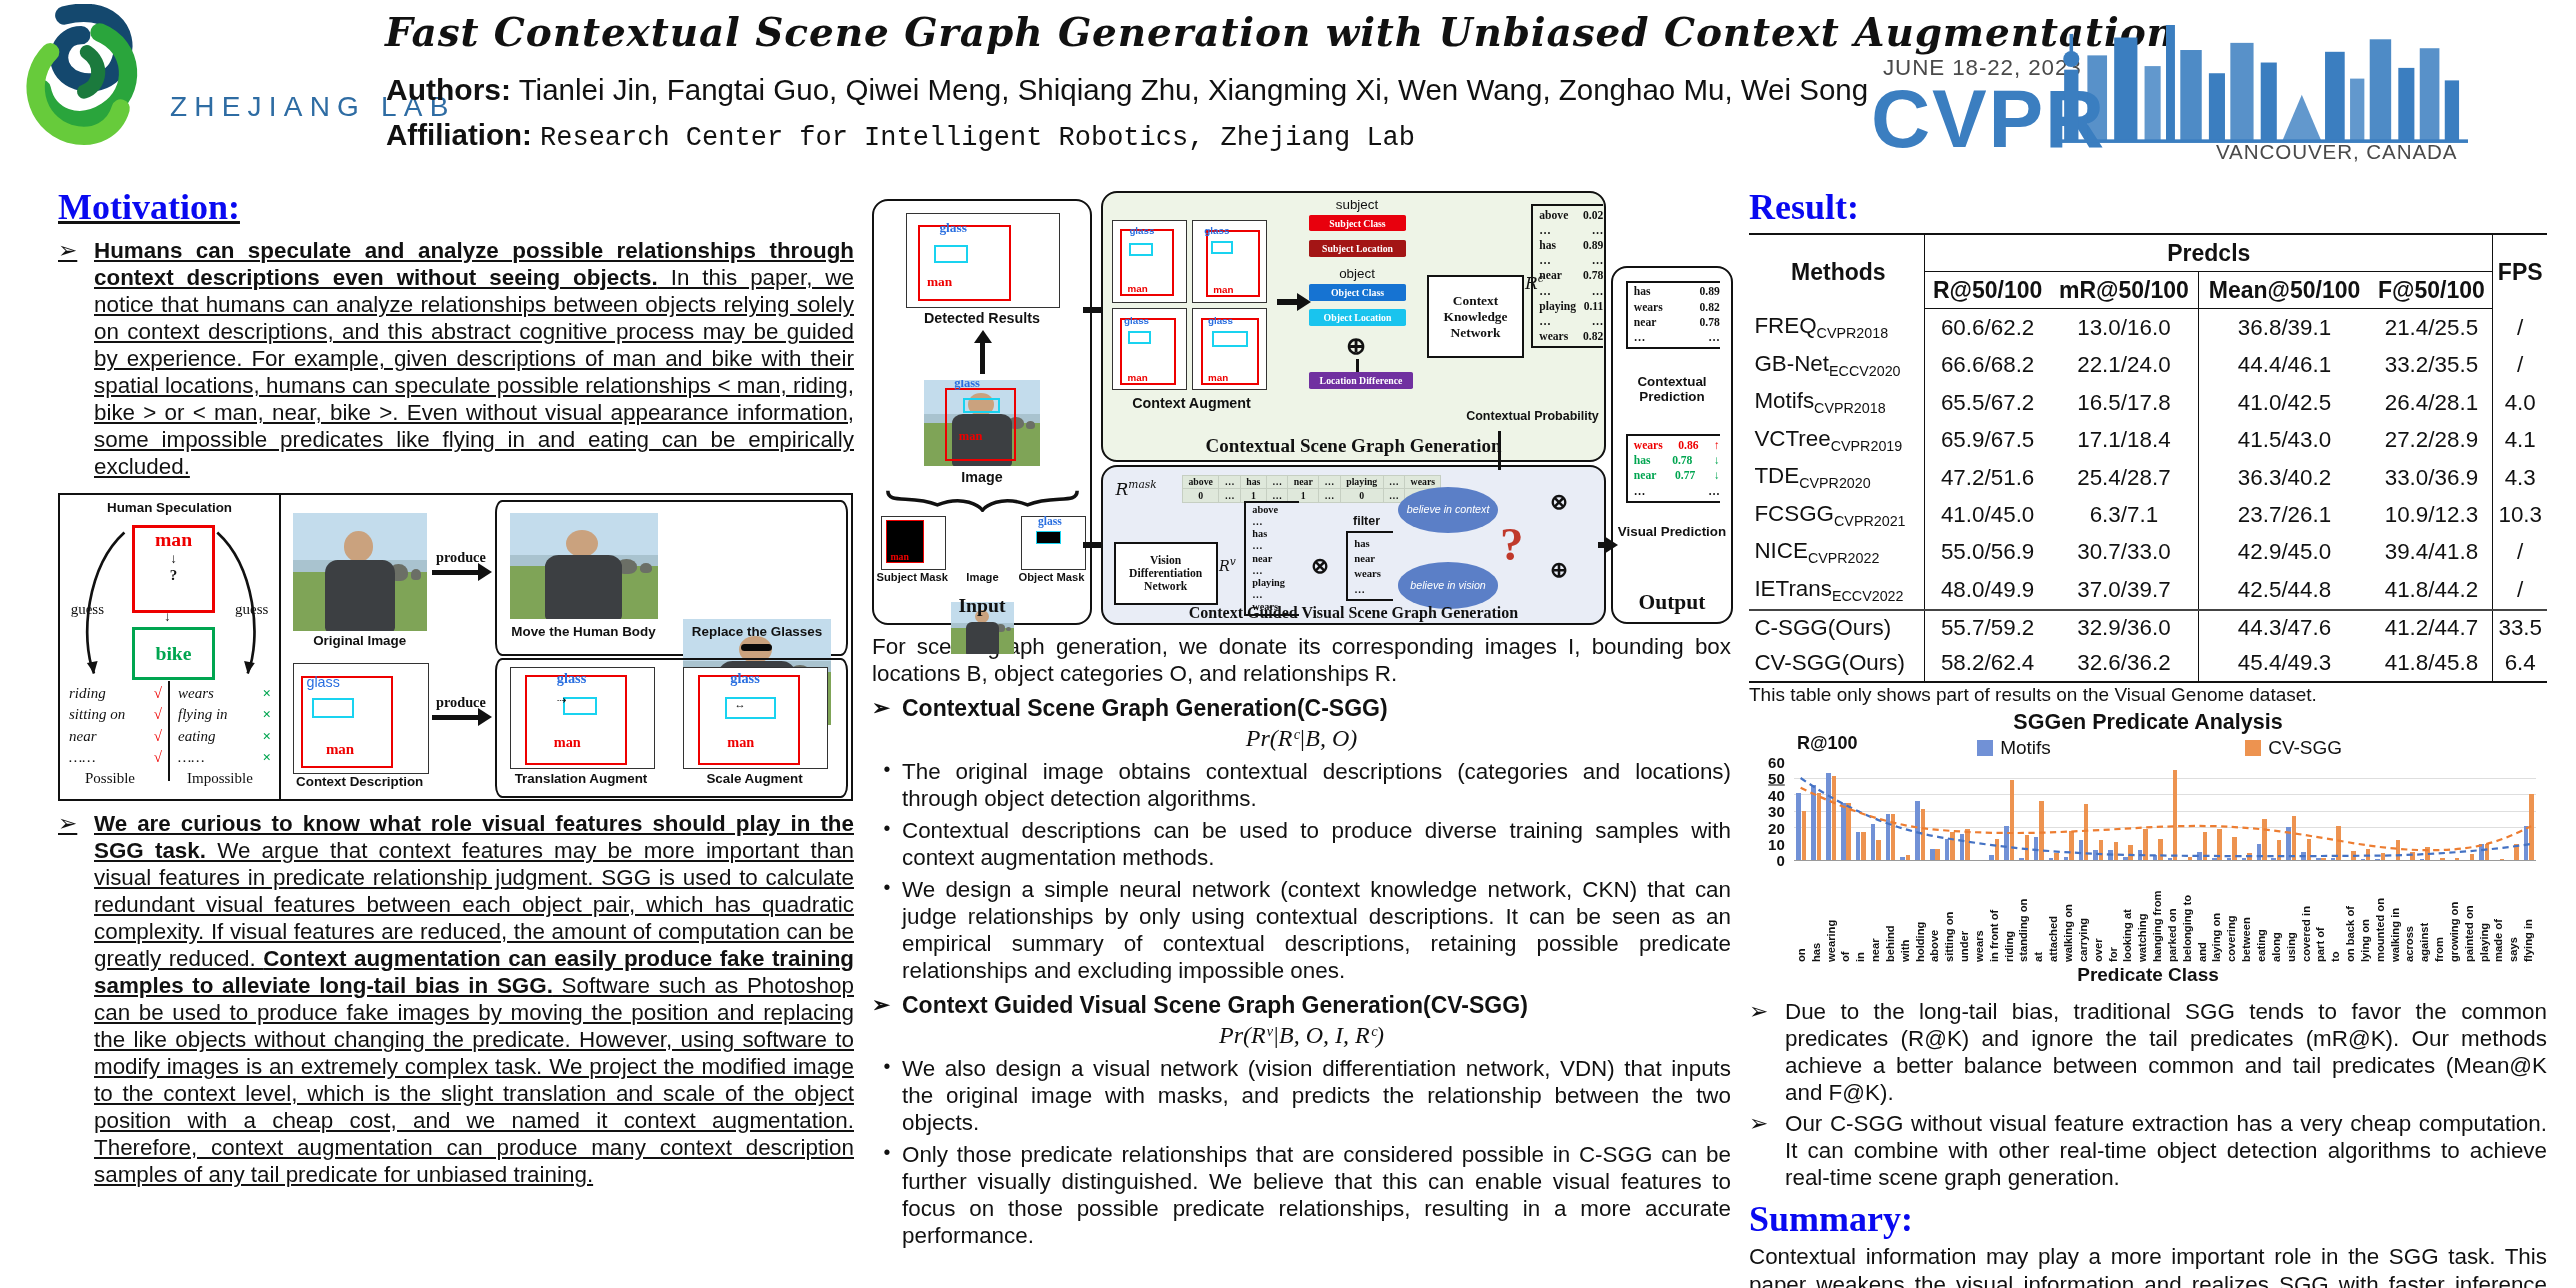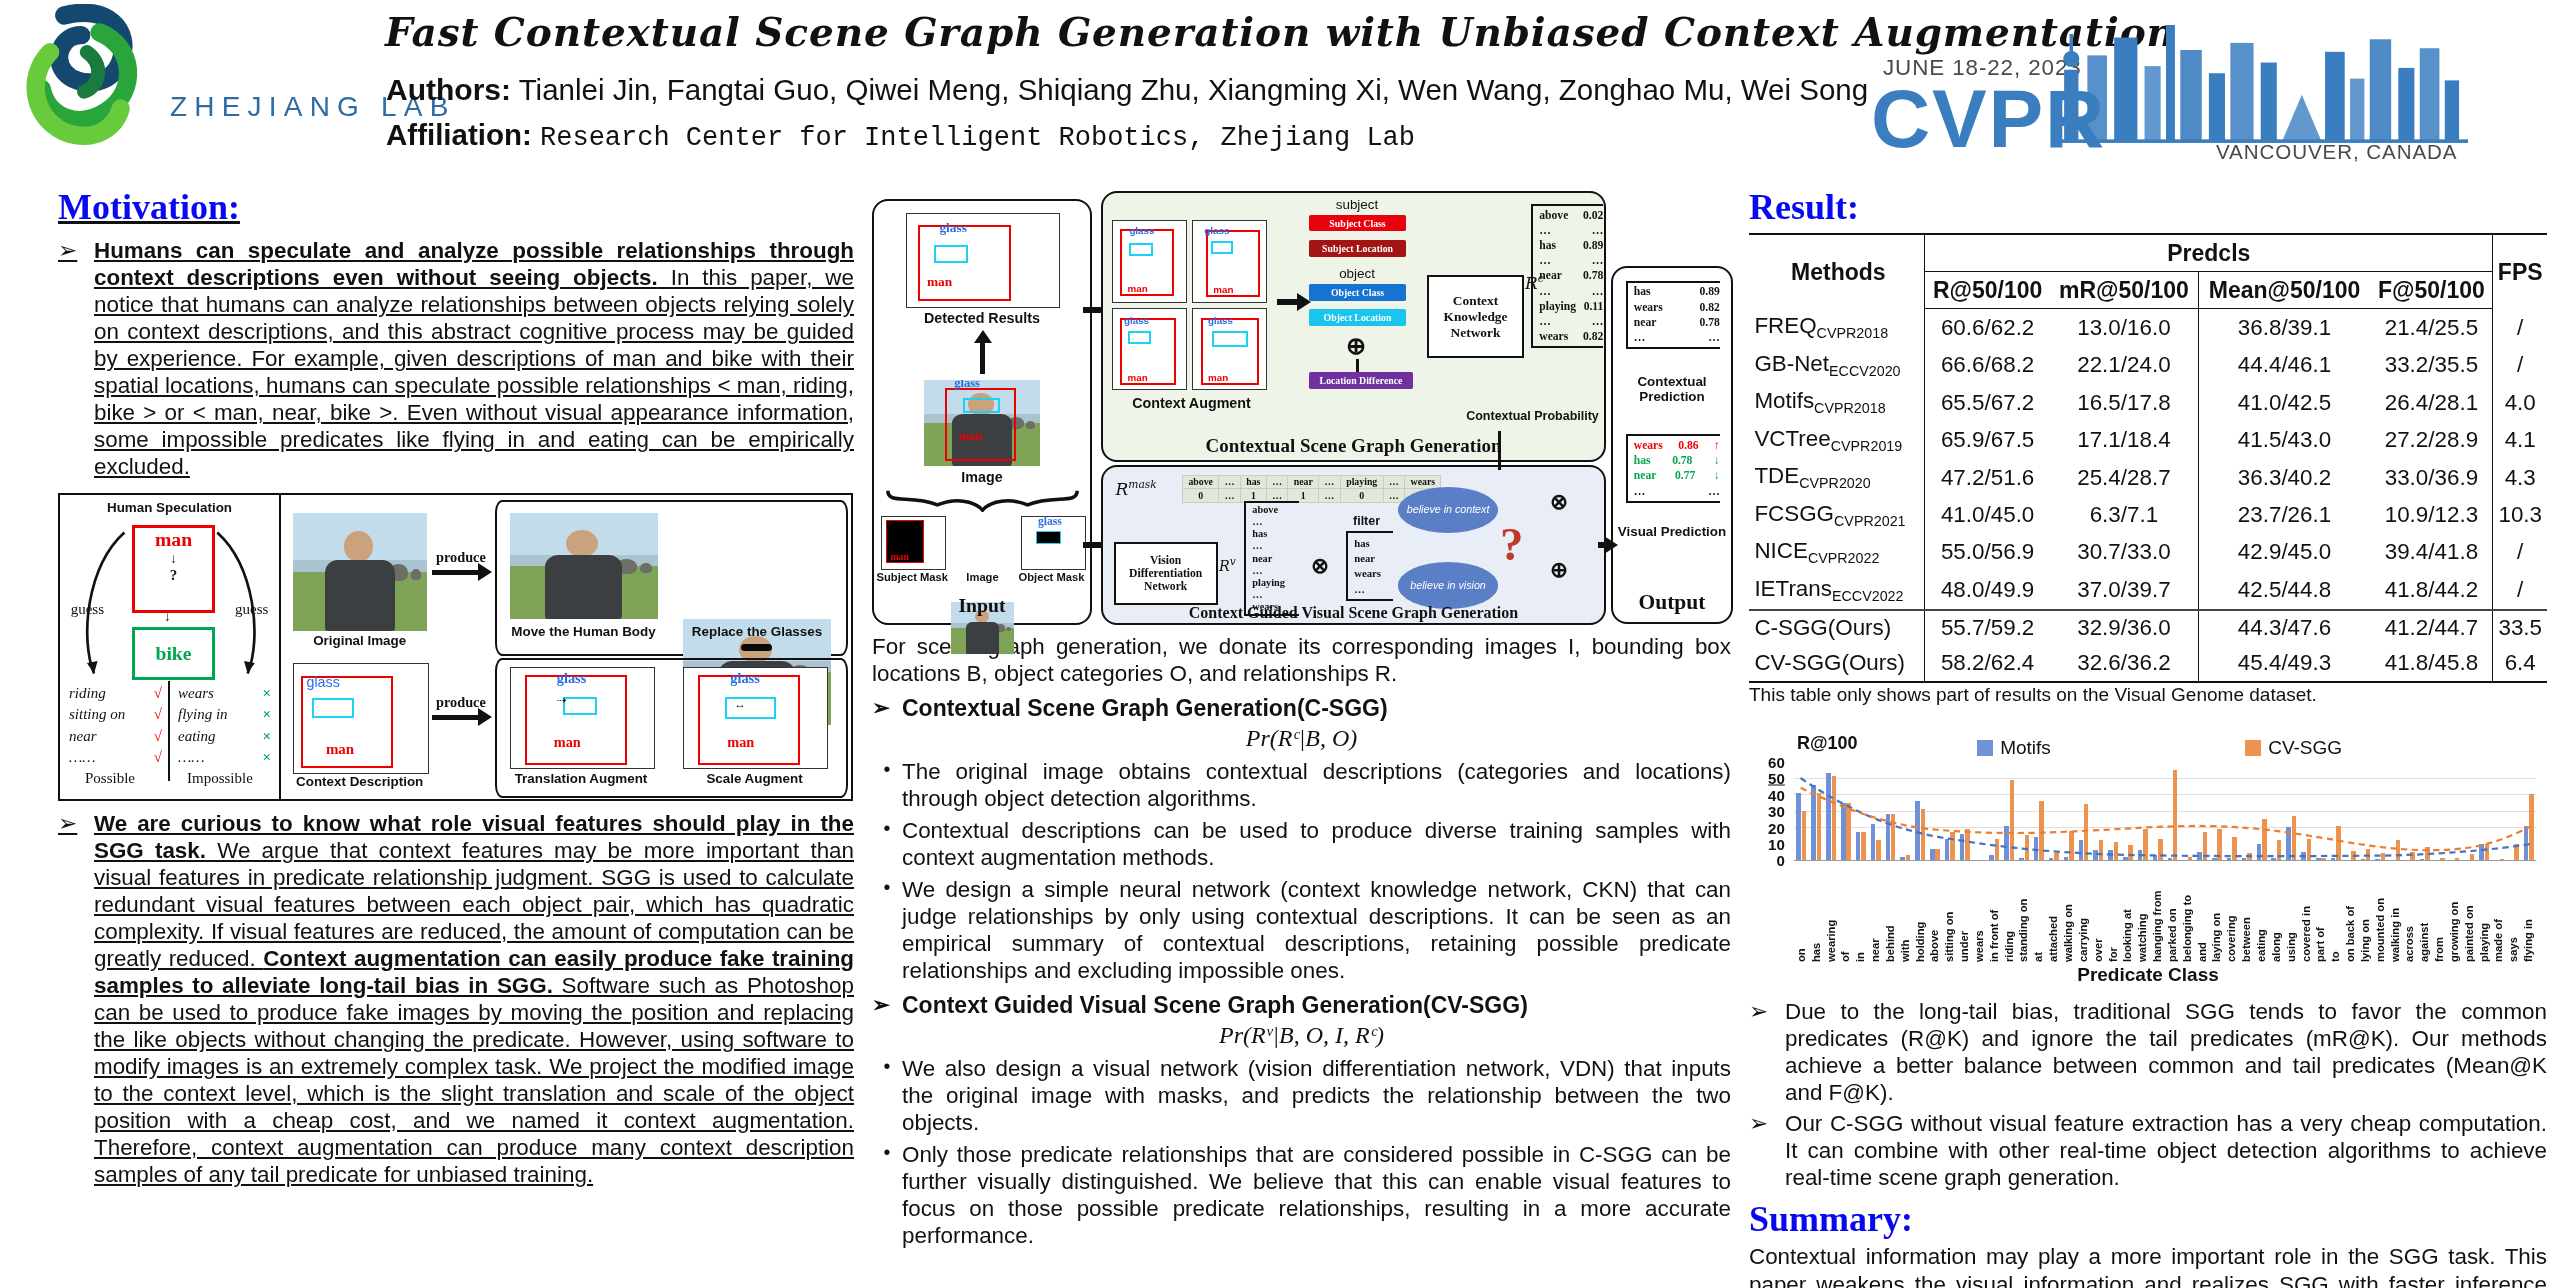--- a/index.html
+++ b/index.html
@@ -691,20 +691,21 @@
             <td class=" bb">45.4/49.3</td>
             <td class=" bb">41.8/45.8</td>
             <td class="  bb" style="border-left:1.8px solid #111">6.4</td>
           </tr>
         </tbody>
       </table>
     </div>
   <div id="tab-caption">This table only shows part of results on the Visual Genome dataset.</div>
 
   <div id="chart">
+    <div id="chart-title">SGGen  Predicate Analysis</div>
     <div id="legend">
       <span class="lg" style="left:228px">
           <span class="swatch" id="sw0" style="background: rgb(113, 145, 214);"></span>
           <span>Motifs</span>
         </span>
       <span class="lg" style="left:496px">
           <span class="swatch" id="sw1" style="background: rgb(237, 147, 80);"></span>
           <span>CV-SGG</span>
         </span>
     </div>

